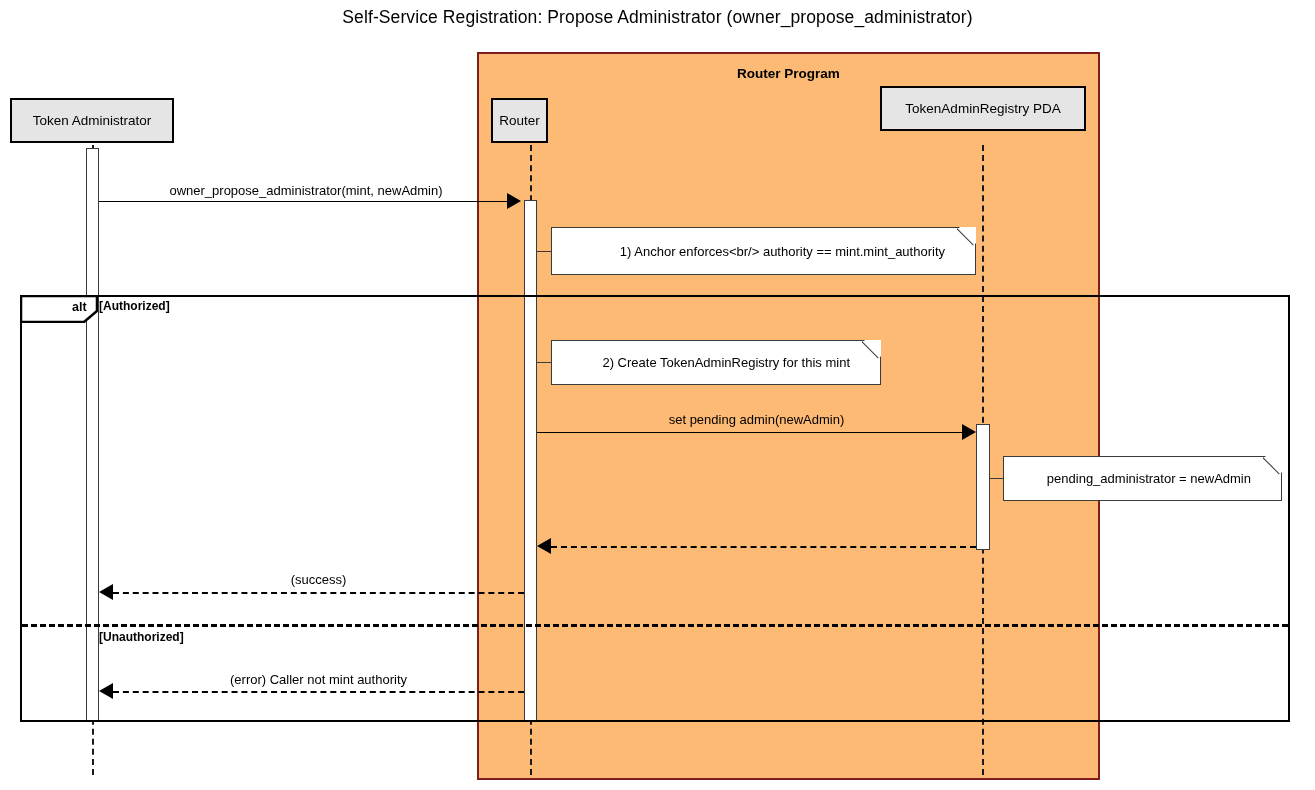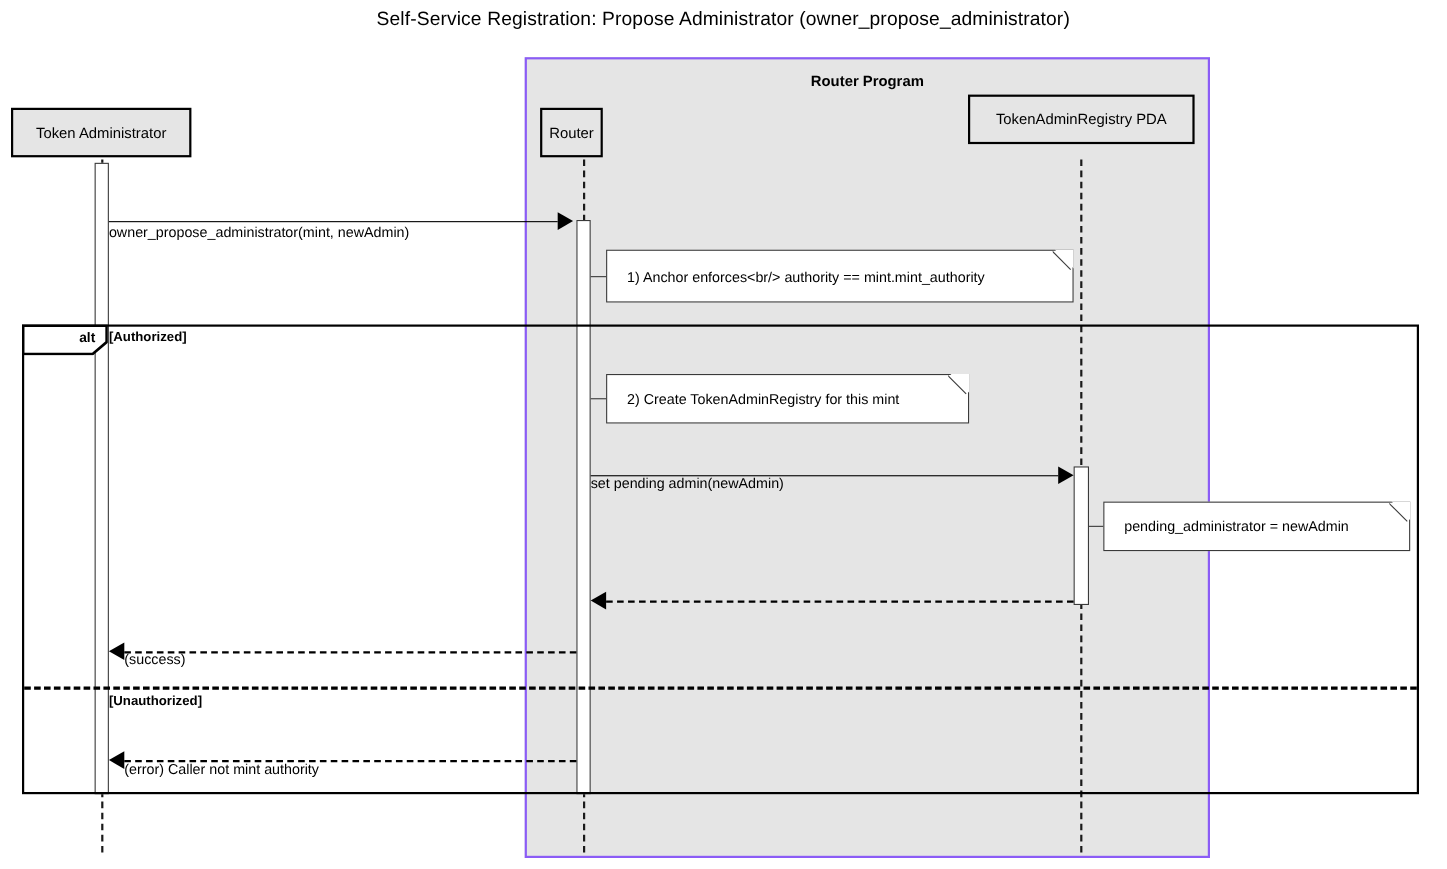--- a/index.html
+++ b/index.html
@@ -26,22 +26,22 @@
     width: 1315px;
     text-align: center;
     font-size: 17.5px;
     color: #000000;
     letter-spacing: 0.1px;
   }
 
   
   .group-box {
     position: absolute;
-    background: #e5e5e5;
-    border: 2px solid #8b5cf6;
+    background: #fdba74;
+    border: 2px solid #7f1d1d;
     box-sizing: border-box;
     text-decoration: underline;
   }
   .group-label {
     position: absolute;
     width: 100%;
     text-align: center;
     top: 12px;
     font-size: 13.5px;
     font-weight: bold;
@@ -99,36 +99,37 @@
     width: 0; height: 0;
     border-top: 8px solid transparent;
     border-bottom: 8px solid transparent;
     border-right: 14px solid #000000;
   }
   .msg-label {
     position: absolute;
     font-size: 13px;
     color: #000000;
     white-space: nowrap;
-    margin-top: 20px;
+    text-align: center;
   }
 
   
   .note {
     position: absolute;
     background: #ffffff;
     border: 1.8px solid #3a3a3a;
     box-sizing: border-box;
     font-size: 13px;
     color: #000000;
     display: flex;
     align-items: center;
     white-space: nowrap;
-    padding-left: 18px;
+    padding-left: 28px;
     padding-right: 30px;
+    justify-content: flex-end;
   }
   .note::after {
     content: "";
     position: absolute;
     top: -1px;
     right: -1px;
     width: 0;
     height: 0;
     border-left: 17px solid transparent;
     border-top: 17px solid #ffffff;

